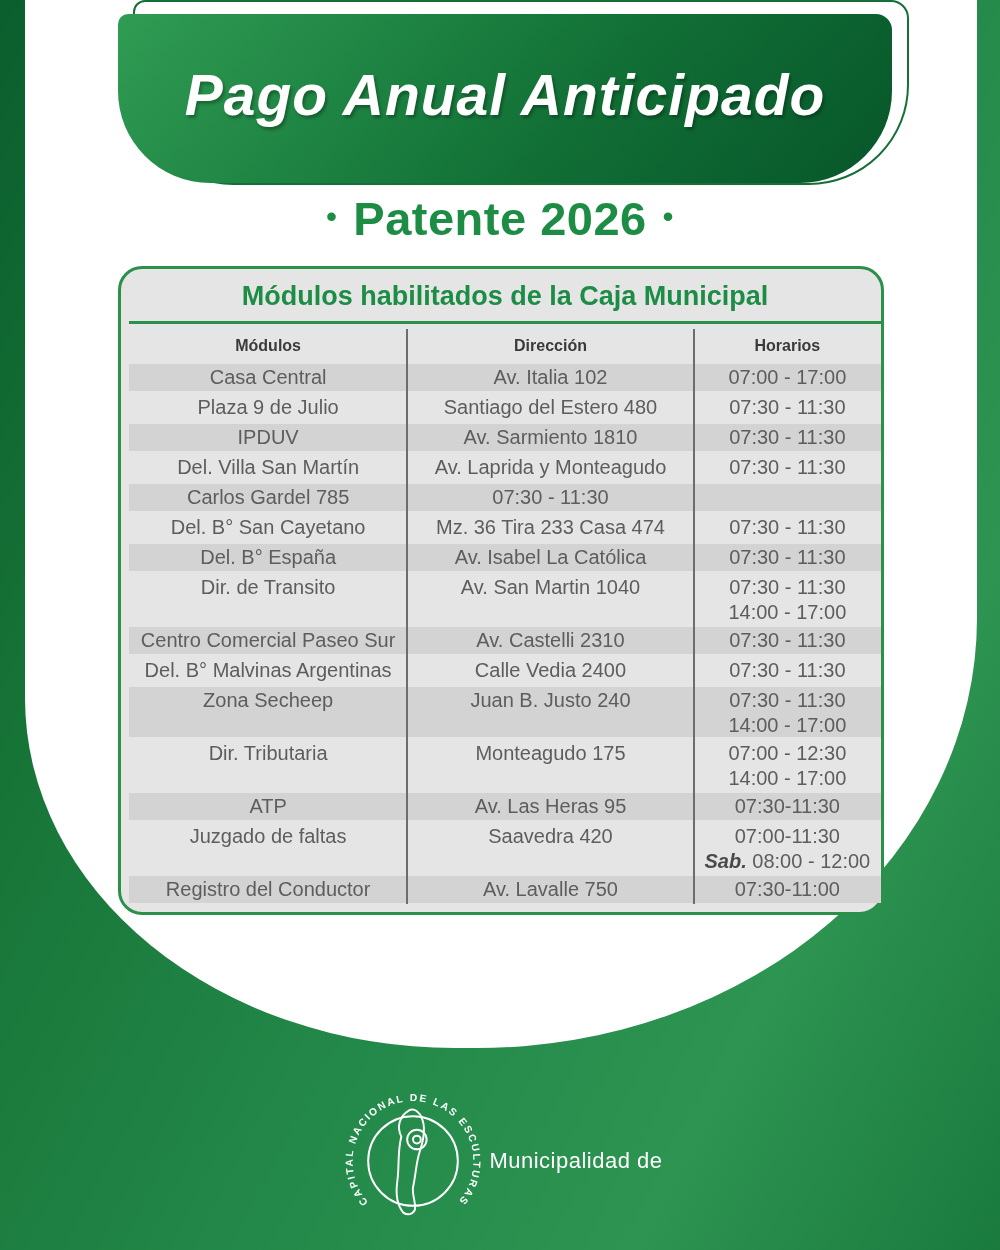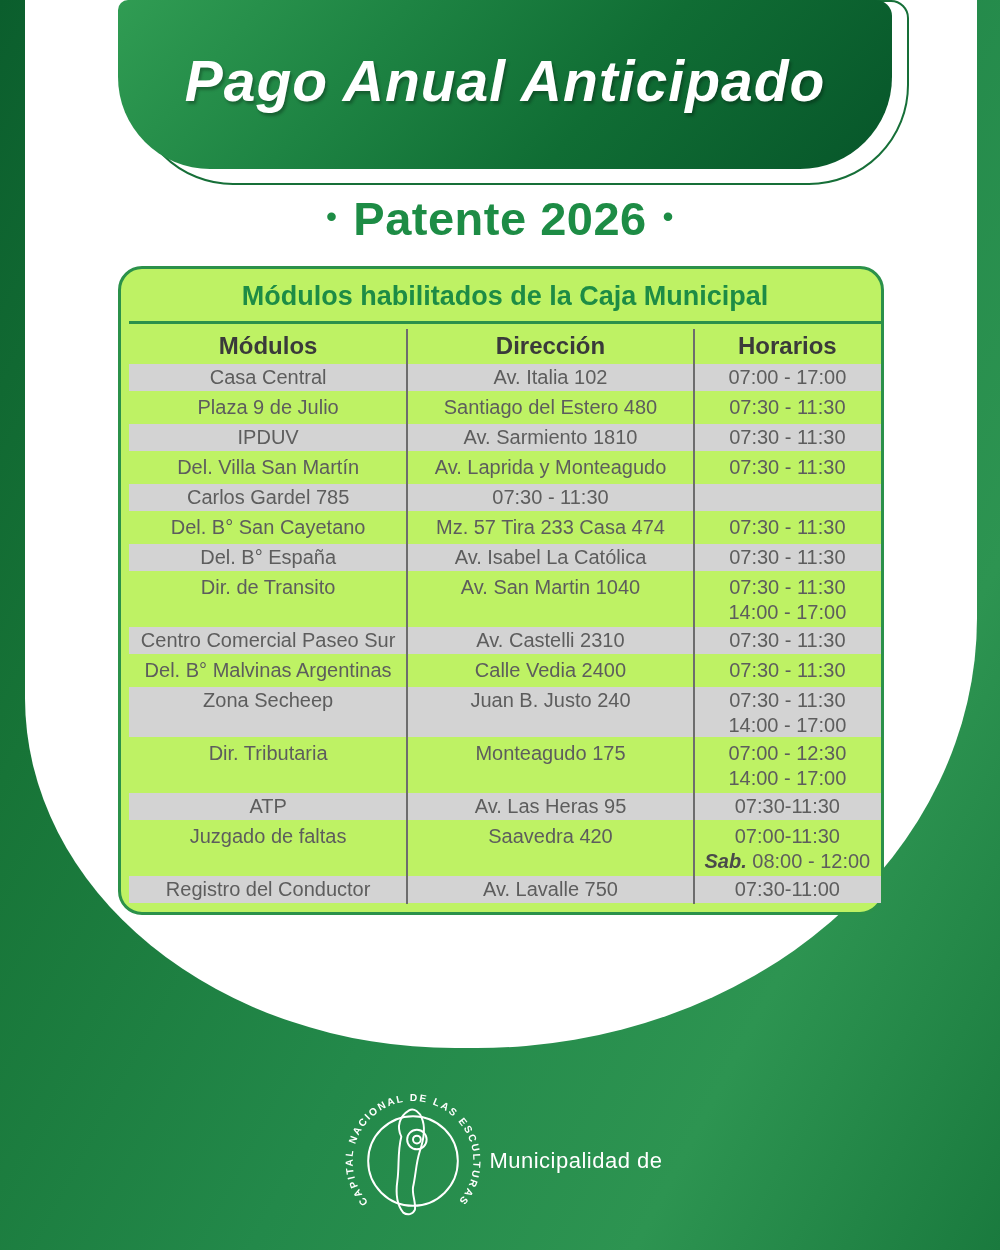--- a/index.html
+++ b/index.html
@@ -10,53 +10,53 @@
   }
   .white-panel{
     position:absolute;left:25px;top:0;width:952px;height:1048px;background:#ffffff;
     border-bottom-left-radius:430px 350px;border-bottom-right-radius:500px 430px;
   }
   .banner-echo{
     position:absolute;left:133px;top:0;width:772px;height:181px;
     border:2px solid #166f38;border-radius:12px 18px 100px 100px;background:transparent;
   }
   .banner{
-    position:absolute;left:118px;top:0;width:774px;height:169px;
+    position:absolute;left:118px;top:14px;width:774px;height:169px;
     border-radius:10px 16px 92px 92px;
     background:linear-gradient(131deg,#309c53 0%,#1e8443 32%,#106d34 62%,#07562a 100%);
     display:flex;align-items:center;justify-content:center;
   }
   .banner-title{
     font-size:57px;font-style:italic;font-weight:800;color:#ffffff;letter-spacing:1px;
     text-shadow:2px 3px 3px rgba(0,0,0,0.28);padding-bottom:8px;
   }
   .subtitle{
     position:absolute;top:191px;left:0;width:100%;text-align:center;
     font-size:47px;font-weight:800;color:#1d8c45;letter-spacing:0.5px;
   }
   .subtitle .dot{font-size:30px;vertical-align:middle;position:relative;top:-6px;margin:0 16px;}
   .card{
-    position:absolute;left:118px;top:266px;width:766px;background:#bef264;
+    position:absolute;left:118px;top:266px;width:766px;background:#e5e5e5;
     border:3px solid #2b914a;border-radius:24px;box-sizing:border-box;padding-left:8px;
   }
   .card-title{
     text-align:center;font-size:27px;font-weight:800;color:#1d8c45;
     padding:12px 10px 9px;border-bottom:3px solid #2b914a;
   }
   .rows{position:relative;padding:6px 0 9px;display:flex;flex-direction:column;gap:3px;}
   .vline{position:absolute;top:5px;bottom:8px;width:2px;background:#6d6d6d;z-index:2;}
   .v1{left:calc(37% - 1px);}
   .v2{left:calc(75.1% - 1px);}
   .row{
     display:grid;grid-template-columns:37% 38.1% 24.9%;align-items:start;
     min-height:27px;font-size:20px;color:#5d5d5d;
   }
   .row > div{text-align:center;line-height:24.5px;padding-top:1px;}
   .row.gray{background:#d3d3d3;}
-  .row.header{font-weight:bold;color:#3a3a3a;font-size:24px;min-height:31px;align-items:center;}
+  .row.header{font-weight:bold;color:#3a3a3a;font-size:16px;min-height:31px;align-items:center;}
   .sab{font-weight:bold;font-style:italic;color:#4a4a4a;}
   .footer{position:absolute;left:0;top:1085px;width:100%;display:flex;justify-content:center;}
   .logo-wrap{display:flex;align-items:center;gap:14px;}
   .org{color:#ffffff;}
   .org-l1{font-size:22px;font-weight:400;letter-spacing:0.5px;text-align:right;}
   .org-l2{font-size:38px;font-weight:bold;letter-spacing:0.5px;margin-top:2px;}
 </style>
 </head>
 <body>
 
@@ -108,21 +108,21 @@
         </div>
       </div>
       <div class="row gray">
         <div>Carlos Gardel 785</div>
         <div>
           <div>07:30 - 11:30</div>
         </div>
       </div>
       <div class="row">
         <div>Del. B° San Cayetano</div>
-        <div>Mz. 57 Tira 233 Casa 474</div>
+        <div>Mz. 36 Tira 233 Casa 474</div>
         <div>
           <div>07:30 - 11:30</div>
         </div>
       </div>
       <div class="row gray">
         <div>Del. B° España</div>
         <div>Av. Isabel La Católica</div>
         <div>
           <div>07:30 - 11:30</div>
         </div>

